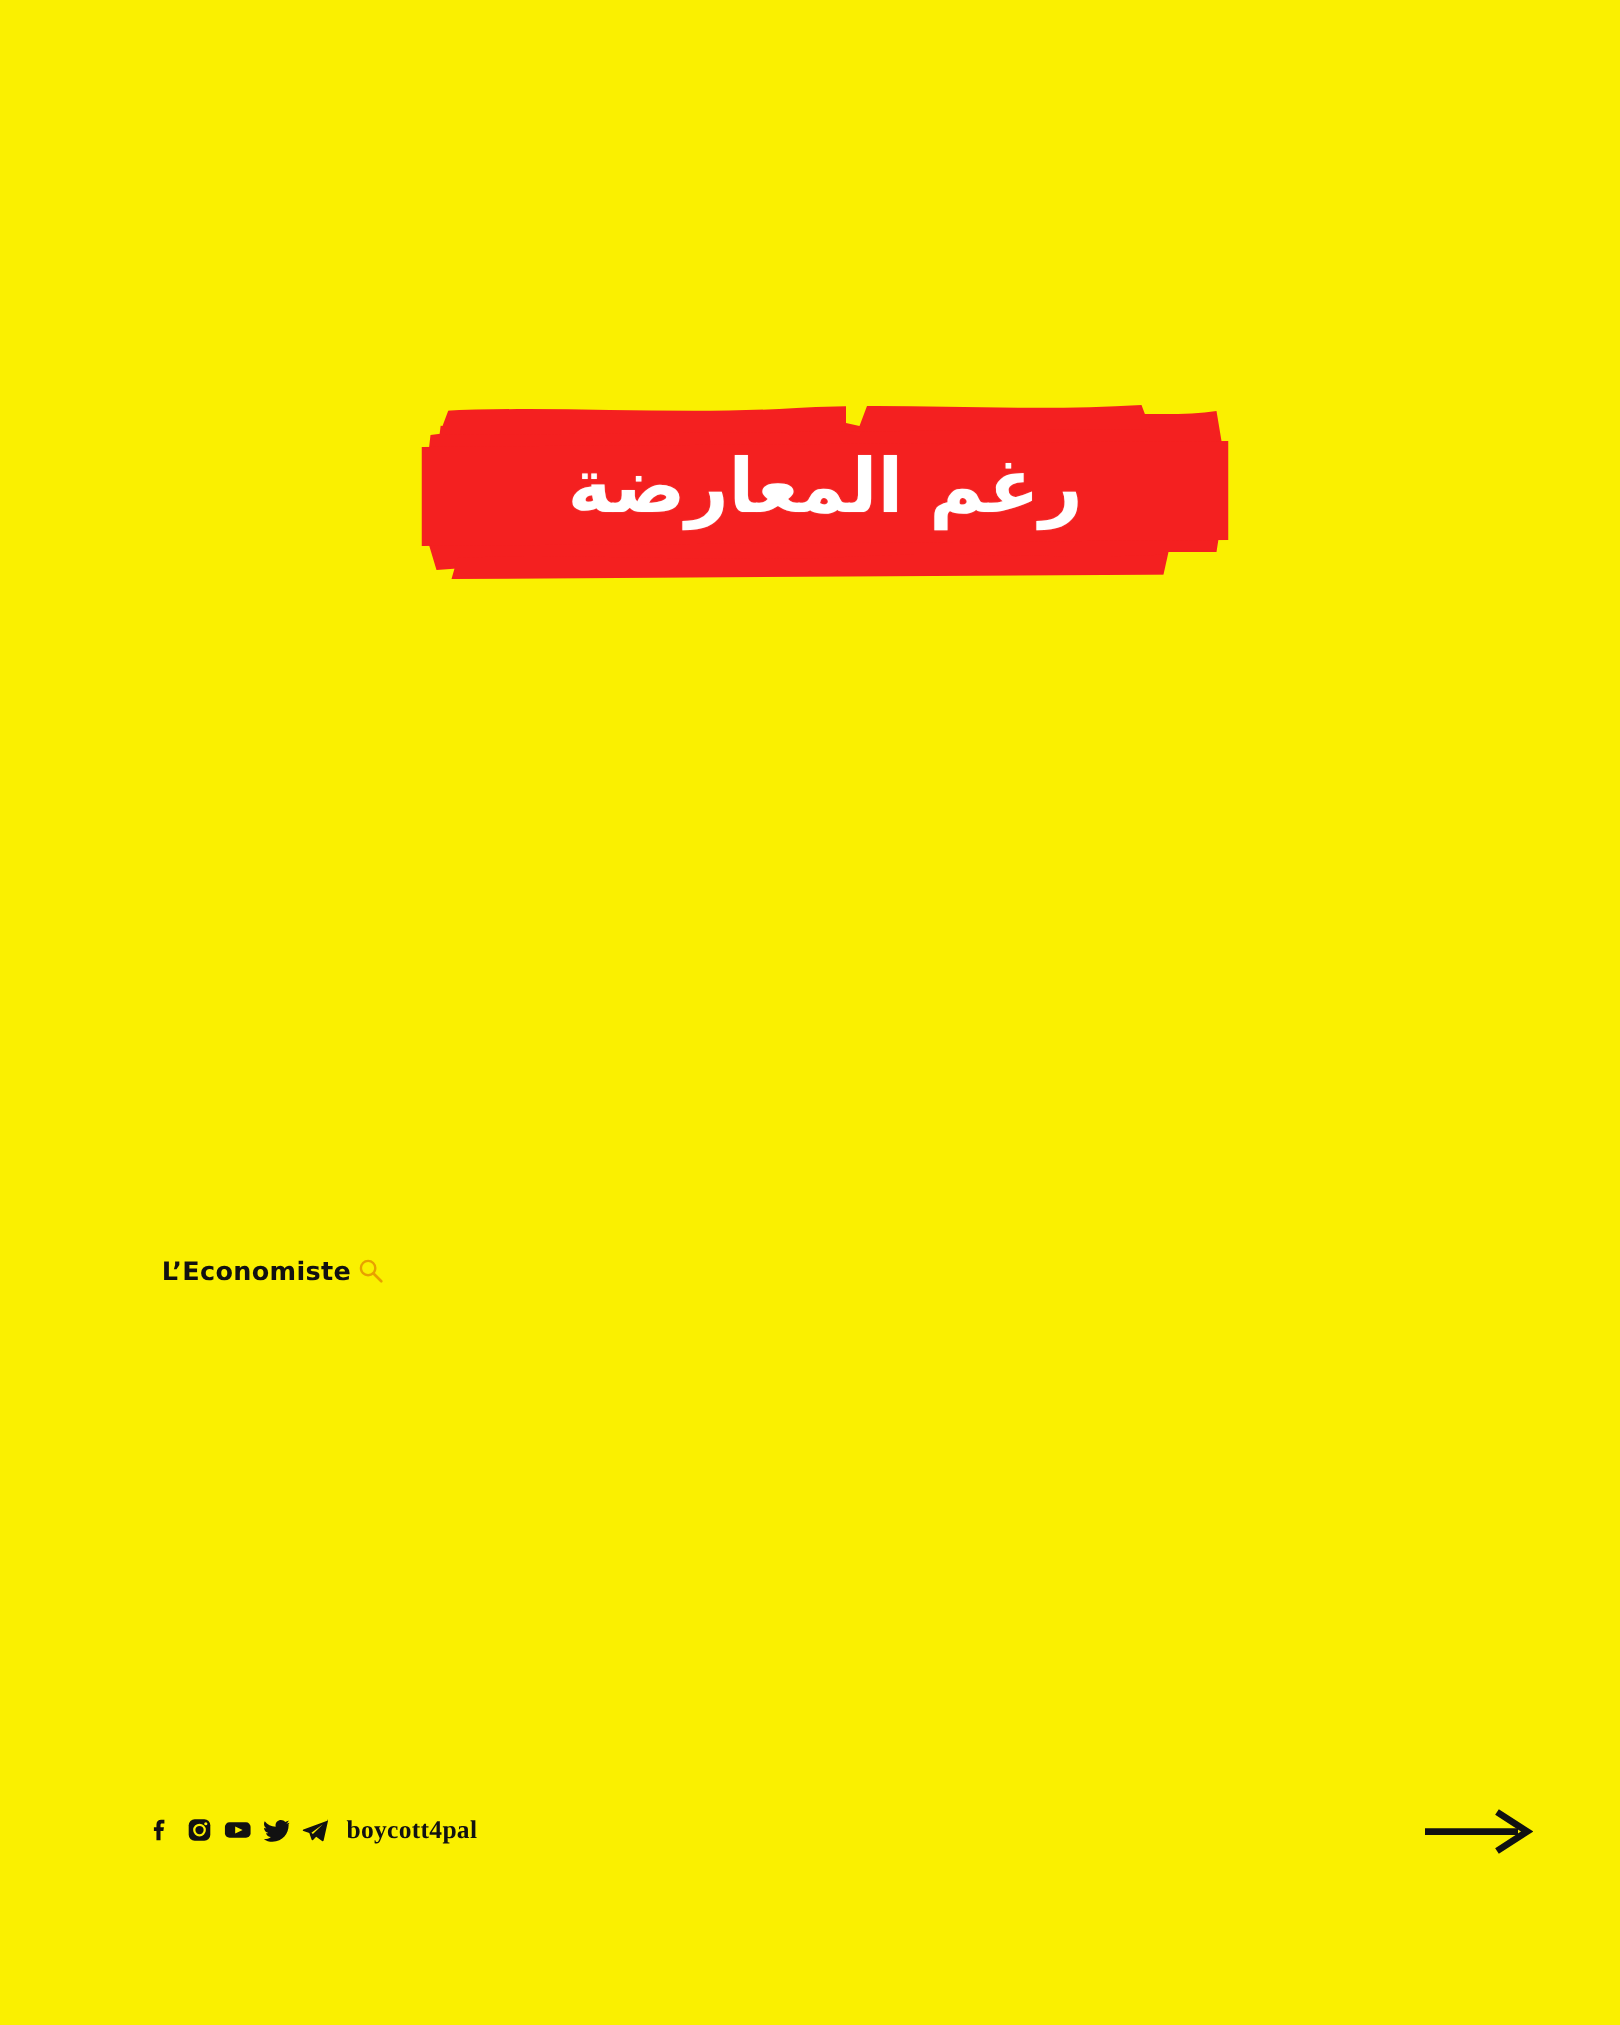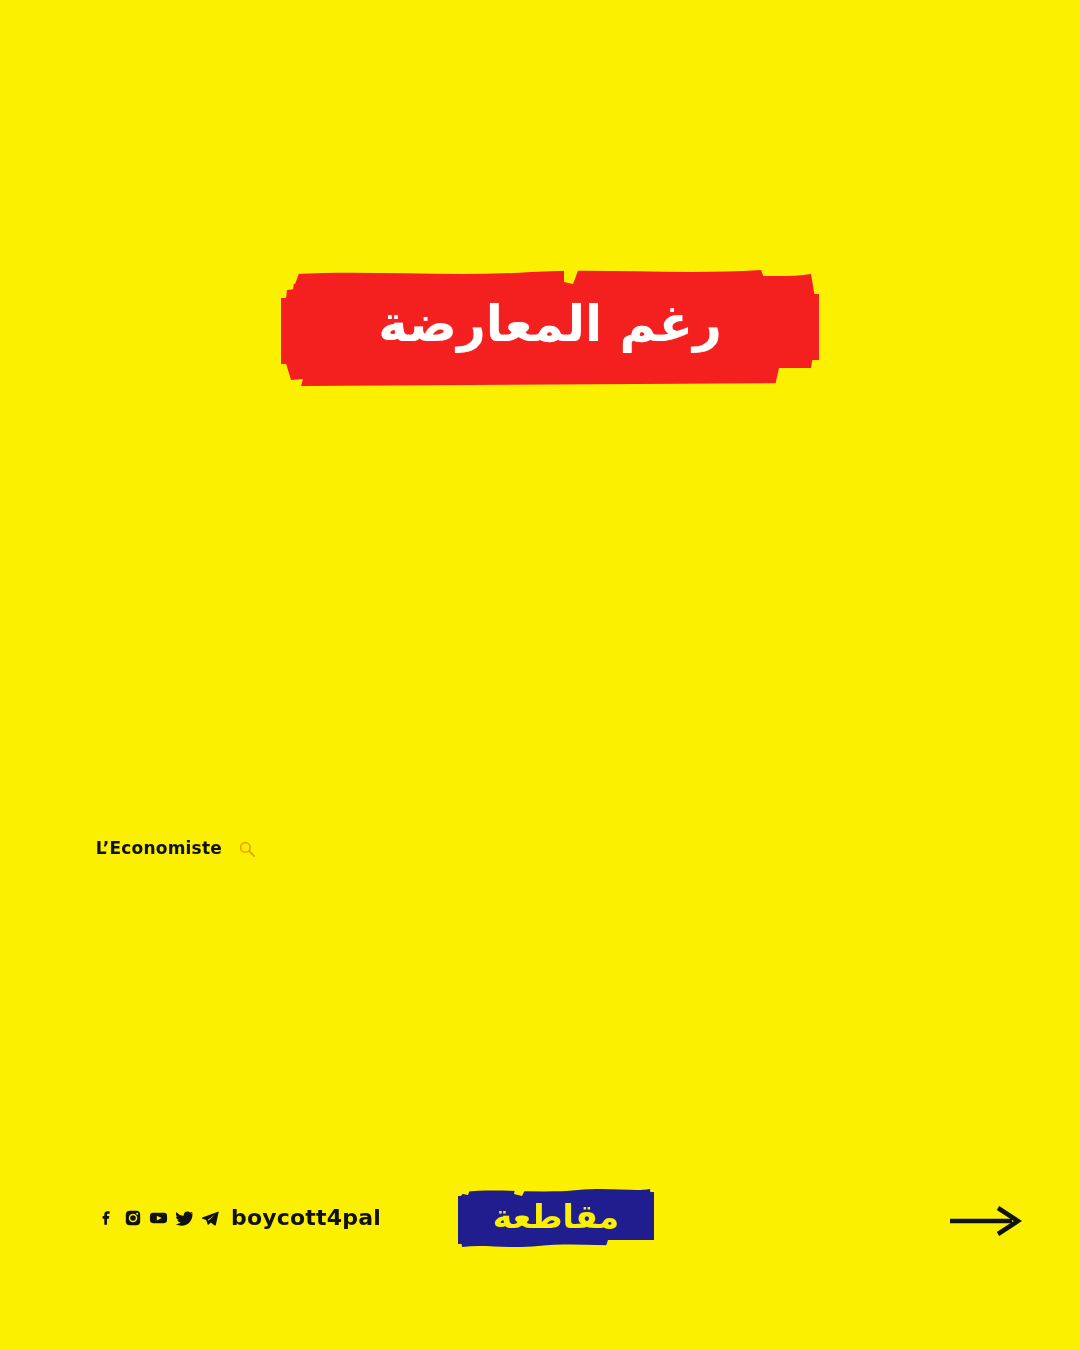--- a/index.html
+++ b/index.html
@@ -70,22 +70,22 @@
   .headline .bold {
     font-weight: 700;
   }
 
   
   .source {
     position: absolute;
     top: 838px;
     right: 824px;
     display: flex;
-    align-items: flex-end;
-    gap: 16px;
+    align-items: flex-start;
+    gap: 4px;
     direction: ltr;
   }
   .source-label {
     font-size: 17px;
     font-weight: 700;
     color: #111111;
     letter-spacing: 0.2px;
   }
   .source-icon {
     width: 18px;
@@ -106,25 +106,26 @@
   }
   .soc {
     width: 19px;
     height: 19px;
     display: inline-flex;
     align-items: center;
     justify-content: center;
   }
   .soc svg { display: block; }
   .handle {
-    font-size: 22px;
+    font-size: 17px;
     font-weight: 700;
     color: #111111;
     margin-left: 4px;
     letter-spacing: 0.2px;
+    font-family: Liberation Serif, serif;
   }
 
   
   .logo {
     position: absolute;
     left: 458px;
     bottom: 98px;
     width: 196px;
     height: 68px;
   }
@@ -216,33 +217,20 @@
       </svg>
     </span>
     <span class="soc">
       <svg width="19" height="18" viewBox="0 0 19 18" xmlns="http://www.w3.org/2000/svg">
         <path fill="#111111" d="M17.6 2.6 L1.3 8.6c-0.6 0.2-0.6 0.9 0 1.1l3.9 1.3 1.5 4.4c0.2 0.5 0.7 0.6 1 0.2l2.1-2.1 3.9 2.9c0.4 0.3 1 0.1 1.1-0.5l2.9-13c0.1-0.5-0.4-0.9-0.9-0.7 z M6.6 10.9 L14.1 5.4 7.6 11.6 z"></path>
       </svg>
     </span>
     <span class="handle">boycott4pal</span>
   </div>
 
-  <div class="logo">
-    <div class="logo-bg">
-      <svg viewBox="0 0 196 68" preserveAspectRatio="none" xmlns="http://www.w3.org/2000/svg">
-        <path fill="#201d8e" d="M6,8 C40,4 80,10 120,6 C152,3 176,8 192,5 L194,24 L190,40 L194,60
-          C160,64 120,58 80,62 C50,65 26,60 4,63 L2,44 L7,28 L3,12 Z"></path>
-        <path fill="#201d8e" d="M0,12 L196,8 L196,56 L0,60 Z"></path>
-        <path fill="#faf000" d="M58,0 L70,0 L64,12 L56,10 Z"></path>
-        <path fill="#faf000" d="M150,56 L196,56 L196,68 L146,68 Z"></path>
-        <path fill="#faf000" d="M0,0 L14,0 L10,11 L0,9 Z"></path>
-      </svg>
-    </div>
-    <div class="logo-text">مقاطعة</div>
-  </div>
 
   <div class="next-arrow">
     <svg width="74" height="34" viewBox="0 0 74 34" xmlns="http://www.w3.org/2000/svg">
       <line x1="2" y1="17" x2="64" y2="17" stroke="#111111" stroke-width="4.5"></line>
       <polyline points="50,4 70,17 50,30" fill="none" stroke="#111111" stroke-width="4.5" stroke-linecap="butt" stroke-linejoin="miter"></polyline>
     </svg>
   </div>
 
 </div>
 

